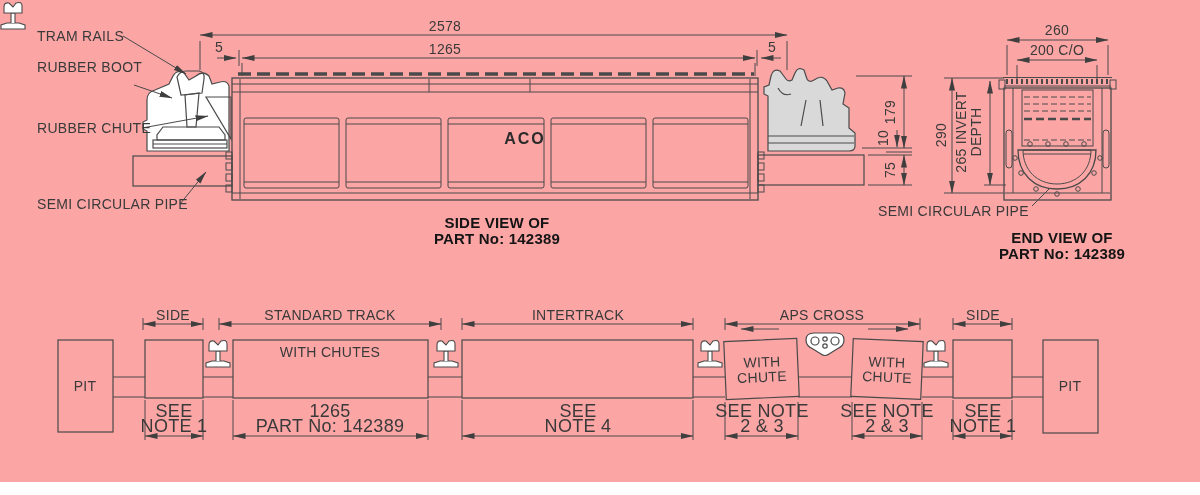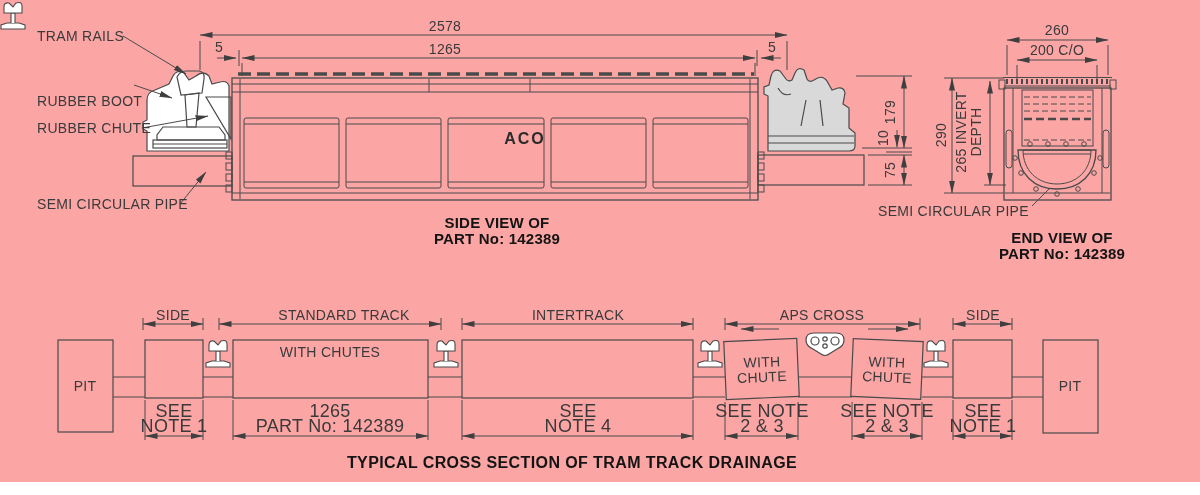--- a/index.html
+++ b/index.html
@@ -245,21 +245,21 @@
           <line x1="922" y1="402" x2="922" y2="440"></line>
       <line x1="852" y1="436" x2="922" y2="436" marker-start="url(#ar)" marker-end="url(#ar)"></line>
       <line x1="953" y1="400" x2="953" y2="440"></line>
           <line x1="1012" y1="400" x2="1012" y2="440"></line>
       <line x1="953" y1="436" x2="1012" y2="436" marker-start="url(#ar)" marker-end="url(#ar)"></line>
     </g>
   </g>
 </svg>
 
 <div class="t tl" style="left:37px;top:36px">TRAM RAILS</div>
-<div class="t tl" style="left:37px;top:101px">RUBBER BOOT</div>
+<div class="t tl" style="left:37px;top:67px">RUBBER BOOT</div>
 <div class="t tl" style="left:37px;top:128px">RUBBER CHUTE</div>
 <div class="t tl" style="left:37px;top:204px">SEMI CIRCULAR PIPE</div>
 
 <div class="t" style="left:445px;top:26px">2578</div>
 <div class="t" style="left:445px;top:49px">1265</div>
 <div class="t" style="left:219px;top:47px">5</div>
 <div class="t" style="left:772px;top:47px">5</div>
 <div class="t rot" style="left:890px;top:112px">179</div>
 <div class="t rot" style="left:883px;top:138px">10</div>
 <div class="t rot" style="left:890px;top:170px">75</div>
@@ -275,21 +275,21 @@
 <div class="t rot2" style="left:969px;top:132px">
   <span>265 INVERT</span><br>
   <span>DEPTH</span>
 </div>
 <div class="t tl" style="left:878px;top:211px">SEMI CIRCULAR PIPE</div>
 
 <div class="t cap" style="left:1062px;top:237px">END VIEW OF</div>
 <div class="t cap" style="left:1062px;top:253px">PART No: 142389</div>
 
 <div class="t" style="left:173px;top:315px">SIDE</div>
-<div class="t" style="left:344px;top:315px">STANDARD TRACK</div>
+<div class="t" style="left:330px;top:315px">STANDARD TRACK</div>
 <div class="t" style="left:578px;top:315px">INTERTRACK</div>
 <div class="t" style="left:822px;top:315px">APS CROSS</div>
 <div class="t" style="left:983px;top:315px">SIDE</div>
 
 <div class="t" style="left:85px;top:386px">PIT</div>
 <div class="t" style="left:1070px;top:386px">PIT</div>
 <div class="t" style="left:330px;top:352px">WITH CHUTES</div>
 <div class="t tiltL" style="left:762px;top:362px">WITH</div>
 <div class="t tiltL" style="left:762px;top:377px">CHUTE</div>
 <div class="t tiltR" style="left:887px;top:362px">WITH</div>
@@ -301,15 +301,14 @@
 <div class="t note" style="left:330px;top:426px">PART No: 142389</div>
 <div class="t note" style="left:578px;top:411px">SEE</div>
 <div class="t note" style="left:578px;top:426px">NOTE 4</div>
 <div class="t note" style="left:762px;top:411px">SEE NOTE</div>
 <div class="t note" style="left:762px;top:426px">2 &amp; 3</div>
 <div class="t note" style="left:887px;top:411px">SEE NOTE</div>
 <div class="t note" style="left:887px;top:426px">2 &amp; 3</div>
 <div class="t note" style="left:983px;top:411px">SEE</div>
 <div class="t note" style="left:983px;top:426px">NOTE 1</div>
 
-<div class="t maincap" style="left:572px;top:463px">TYPICAL CROSS SECTION OF TRAM TRACK DRAINAGE</div>
 
 </div>
 
 </body></html>

